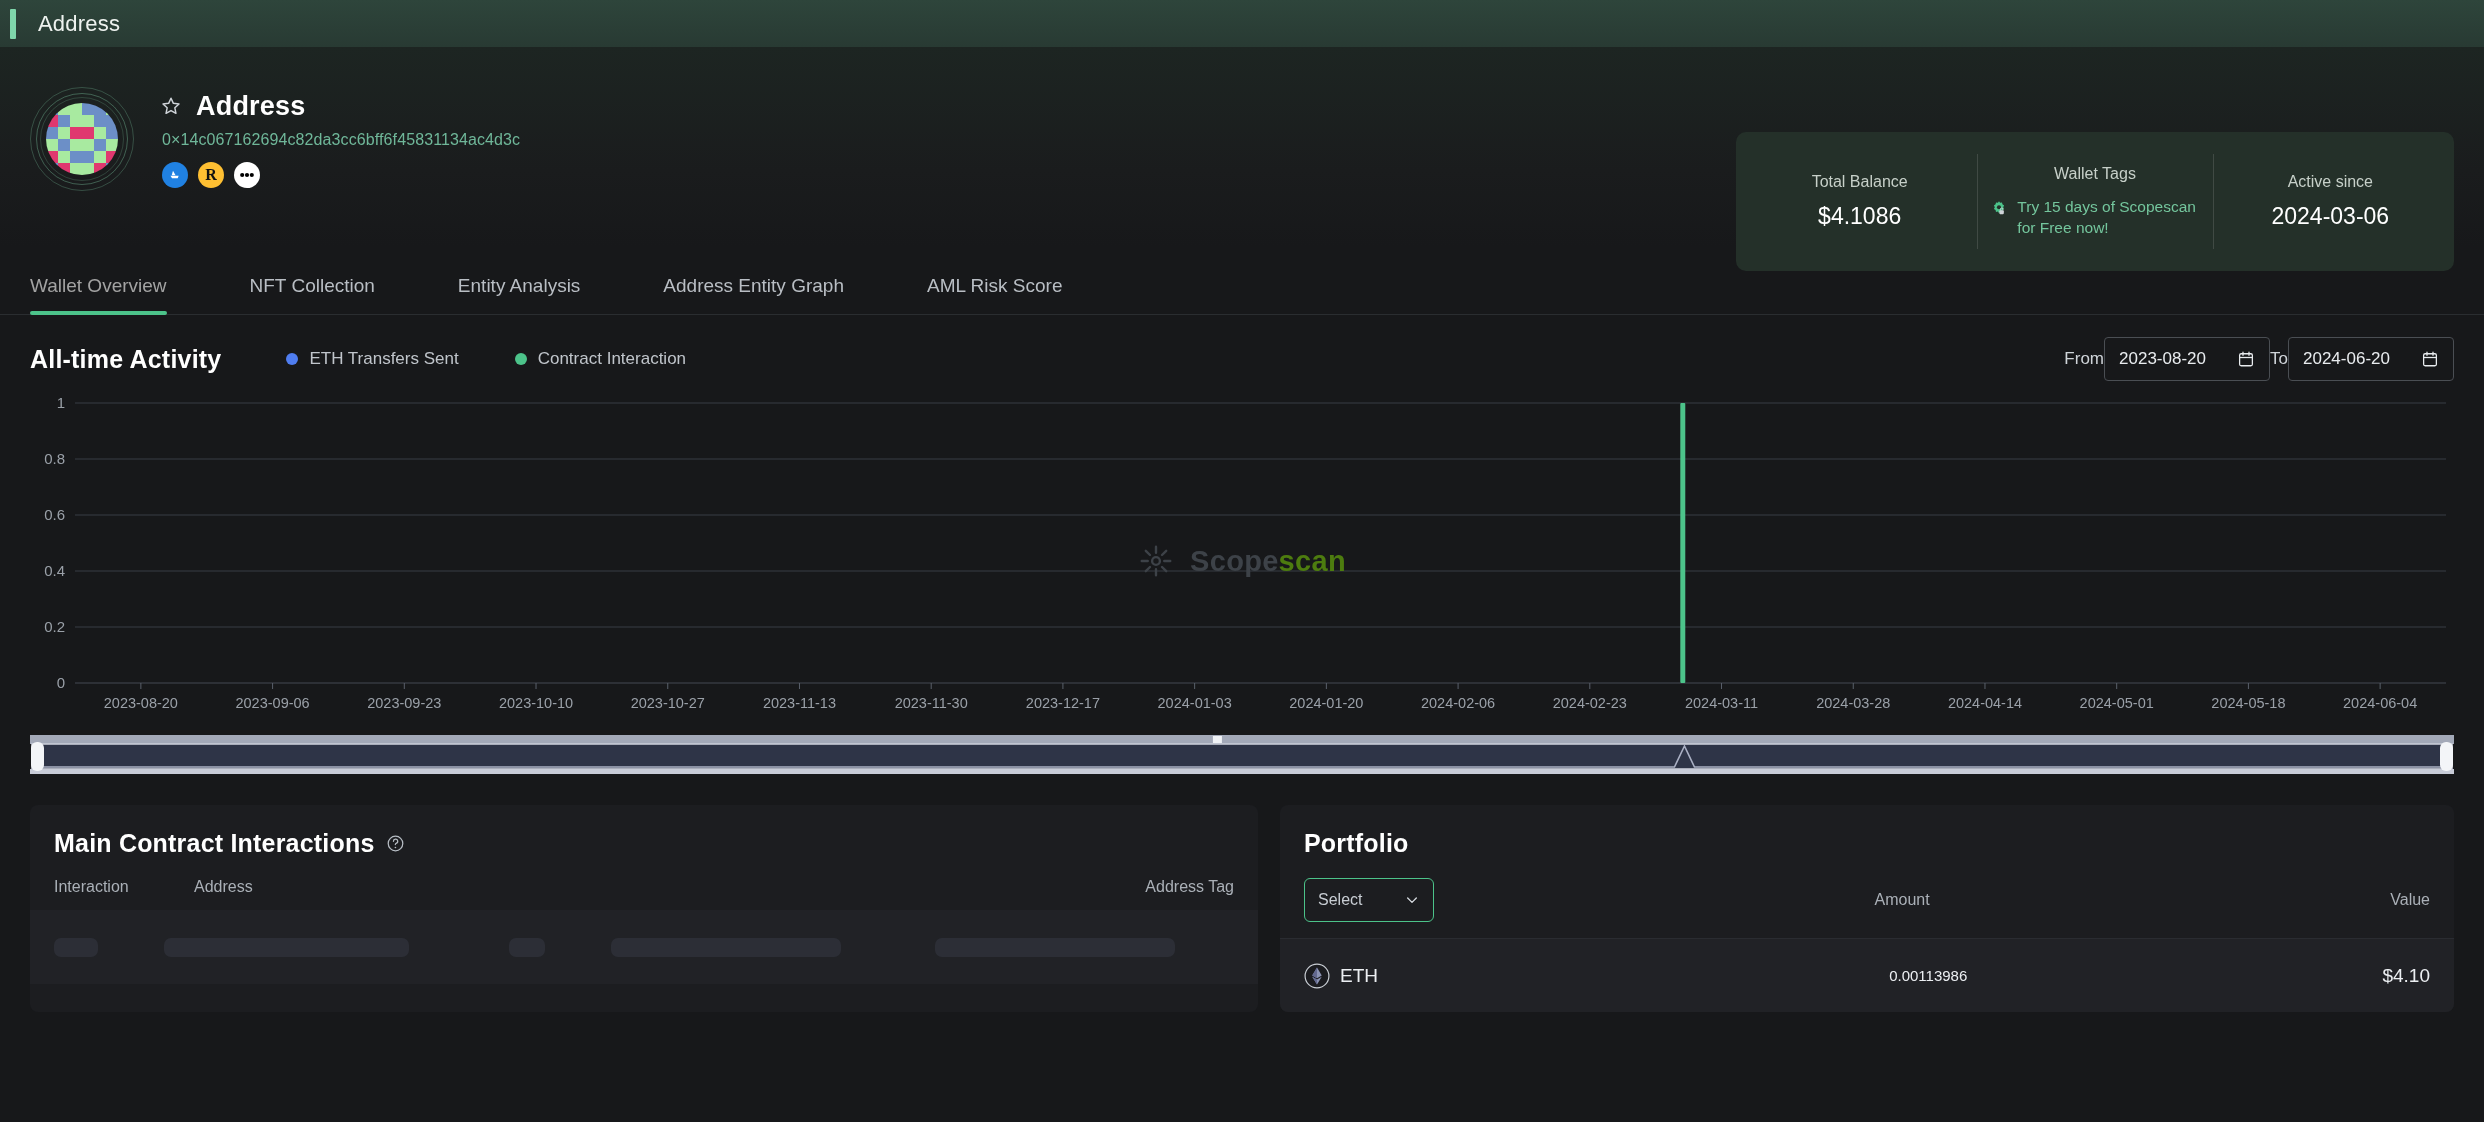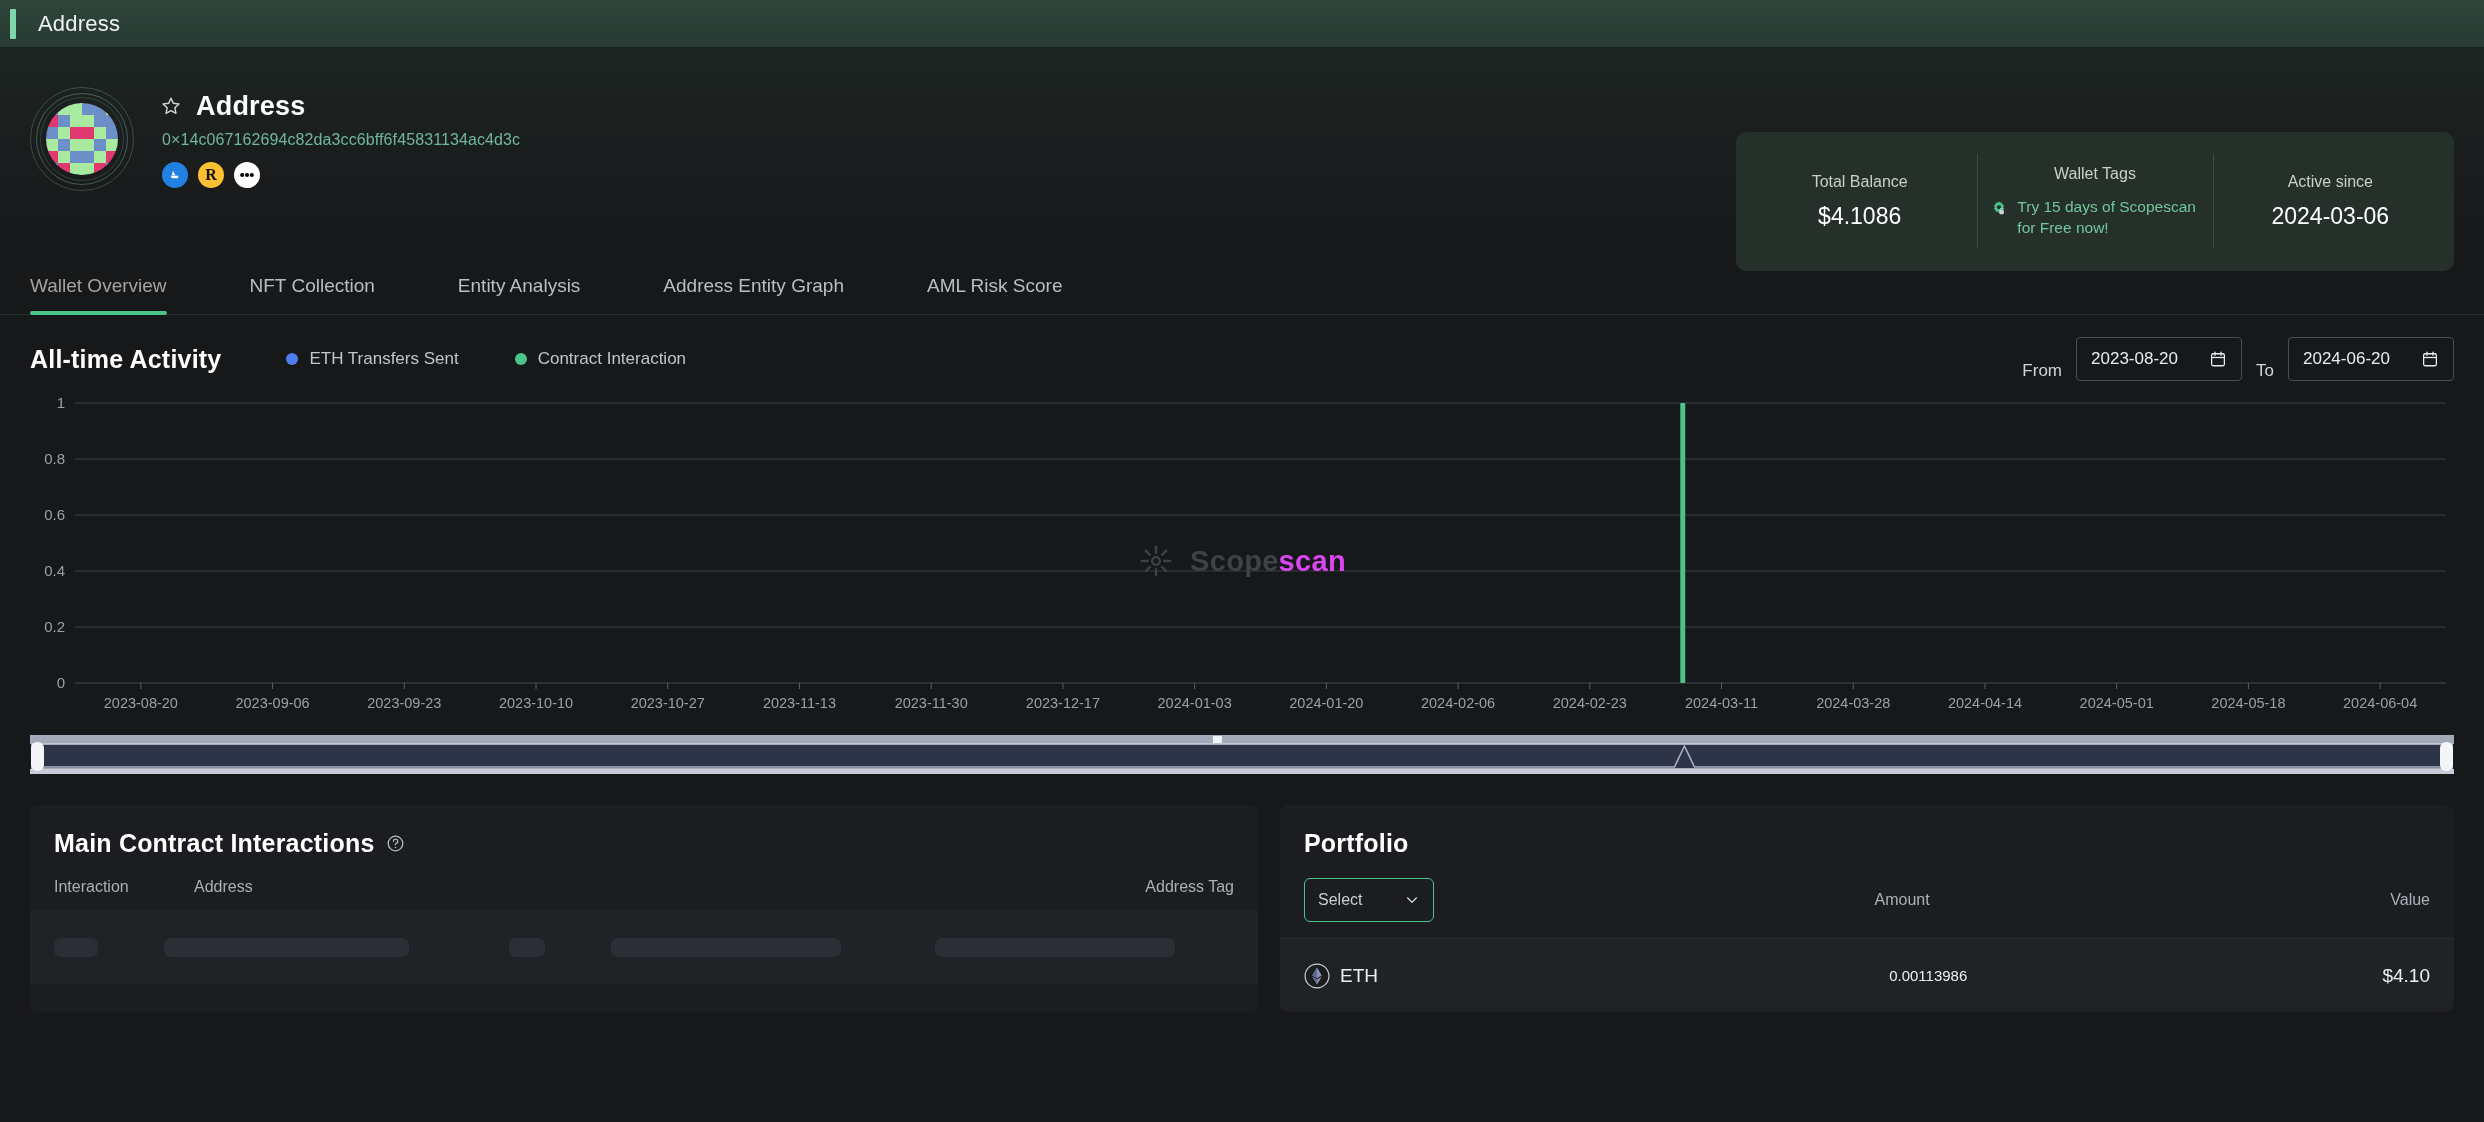--- a/index.html
+++ b/index.html
@@ -120,42 +120,42 @@
   }
 
   
   .activity { padding: 22px 30px 0 30px; position: relative; }
   .activity-head { display: flex; align-items: center; height: 44px; }
   .activity-title { font-size: 25px; font-weight: bold; color: #fff; letter-spacing: .2px; }
   .legend { display: flex; align-items: center; margin-left: 65px; gap: 56px; }
   .legend-item { display: flex; align-items: center; gap: 11px; }
   .legend-dot { width: 12px; height: 12px; border-radius: 50%; }
   .legend-label { font-size: 17px; color: #c0c5cb; }
-  .range-ctl { margin-left: auto; display: flex; align-items: flex-end; gap: 14px; }
+  .range-ctl { margin-left: auto; display: flex; align-items: center; }
   .range-lbl { font-size: 17px; color: #cfd4d9; }
   .date-box {
     width: 166px; height: 44px;
     border: 1px solid #4a4e53; border-radius: 4px;
     background: #17181a;
     display: flex; align-items: center; justify-content: space-between;
     padding: 0 14px;
   }
   .date-val { font-size: 17px; color: #e9ecef; }
   .cal-icon { width: 18px; height: 18px; }
 
   .plot { position: relative; height: 330px; margin-top: 14px; }
   .plot svg { display: block; }
   .watermark {
     position: absolute; left: 0; right: 0; top: 148px;
     display: flex; align-items: center; justify-content: center; gap: 16px;
     pointer-events: none;
   }
   .wm-text { font-size: 29px; font-weight: bold; letter-spacing: .3px; }
   .wm-a { color: #3d4248; }
-  .wm-b { color: #d946ef; text-align: center; }
+  .wm-b { color: #4d7c0f; text-align: center; }
 
   .brush { margin-top: 6px; position: relative; height: 46px; }
 
   
   .panels {
     display: flex; gap: 22px;
     padding: 28px 30px 0 30px;
   }
   .panel { background: #1c1d20; border-radius: 8px; overflow: hidden; }
   .panel.left  { width: 1228px; }

